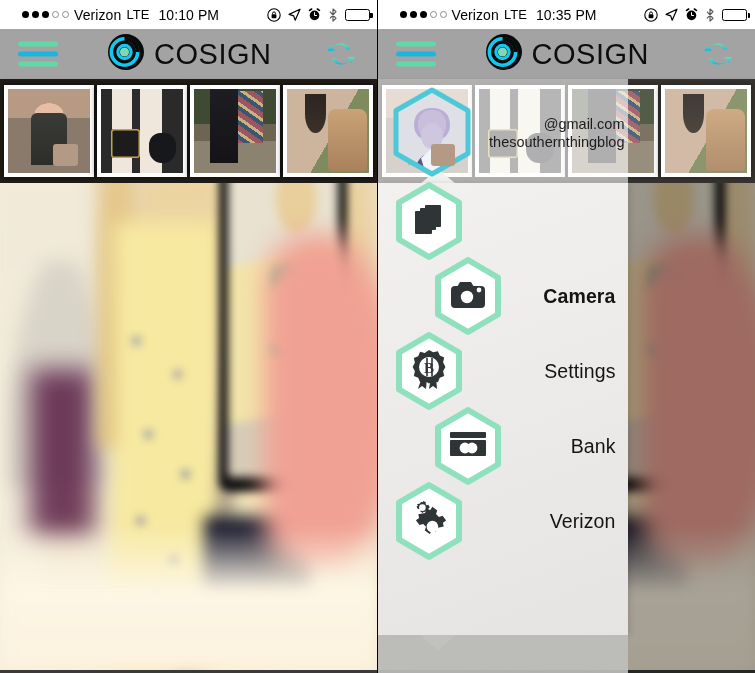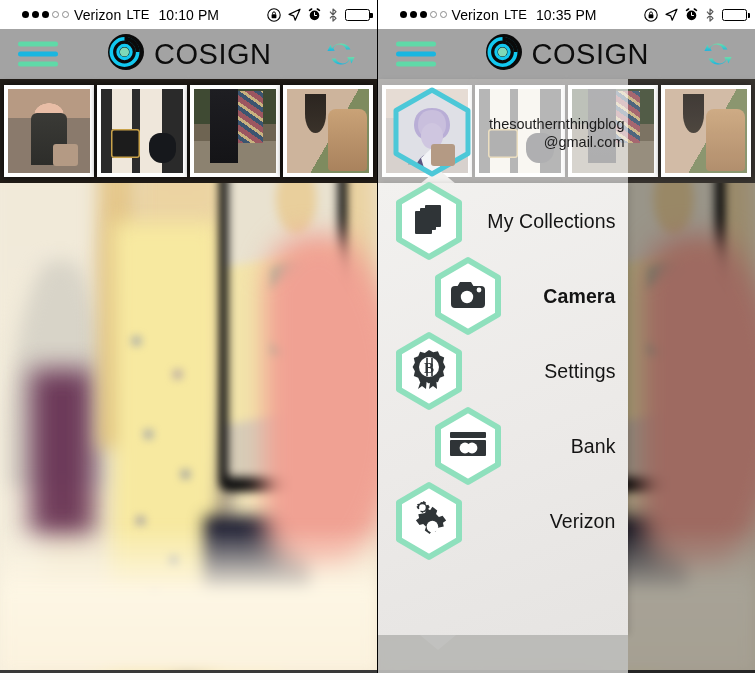--- a/index.html
+++ b/index.html
@@ -438,38 +438,37 @@
             <path d="M43 24c-9 0-14 6-14 15 0 8 5 14 14 14s14-6 14-14c0-9-5-15-14-15z" fill="#c9bfdd"></path>
             <path d="M25 92c0-16 8-25 18-25s18 9 18 25z" fill="#5b5580"></path>
             <path d="M43 62 32 72l6 20h10l6-20z" fill="#f3f4f7"></path>
             <ellipse cx="43" cy="50" rx="11" ry="13" fill="#cfc6e0"></ellipse>
           </g>
           <path d="M43 4 79 24.5v43L43 88 7 67.5v-43z" fill="none" stroke="#4cc8d8" stroke-width="5" stroke-linejoin="round"></path>
         </svg>
       </div>
 
       <div class="email">
+        <div>@gmail.com</div>
         <div>thesouthernthingblog</div>
-        <div>@gmail.com</div>
       </div>
 
       <div class="menu" style="pointer-events:auto;">
 
         <div class="menu-row r0">
           <div class="hexicon">
             <svg width="74" height="80" viewBox="0 0 74 80">
               <path d="M37 4 67 21.5v37L37 76 7 58.5v-37z" fill="#ffffff" stroke="#8fe0bd" stroke-width="6" stroke-linejoin="round"></path>
               <g fill="#2f3437">
                 <rect x="33" y="24" width="16" height="22" rx="1"></rect>
                 <rect x="28" y="27" width="16" height="22" rx="1"></rect>
                 <rect x="23" y="30" width="17" height="23" rx="1"></rect>
               </g>
             </svg>
           </div>
-          <span class="menu-label">My Collections</span>
         </div>
 
         <div class="menu-row r1">
           <div class="hexicon">
             <svg width="74" height="80" viewBox="0 0 74 80">
               <path d="M37 4 67 21.5v37L37 76 7 58.5v-37z" fill="#ffffff" stroke="#8fe0bd" stroke-width="6" stroke-linejoin="round"></path>
               <g fill="#2f3437">
                 <rect x="20" y="30" width="34" height="22" rx="4"></rect>
                 <path d="M29 26h11l3 5H26z"></path>
               </g>

